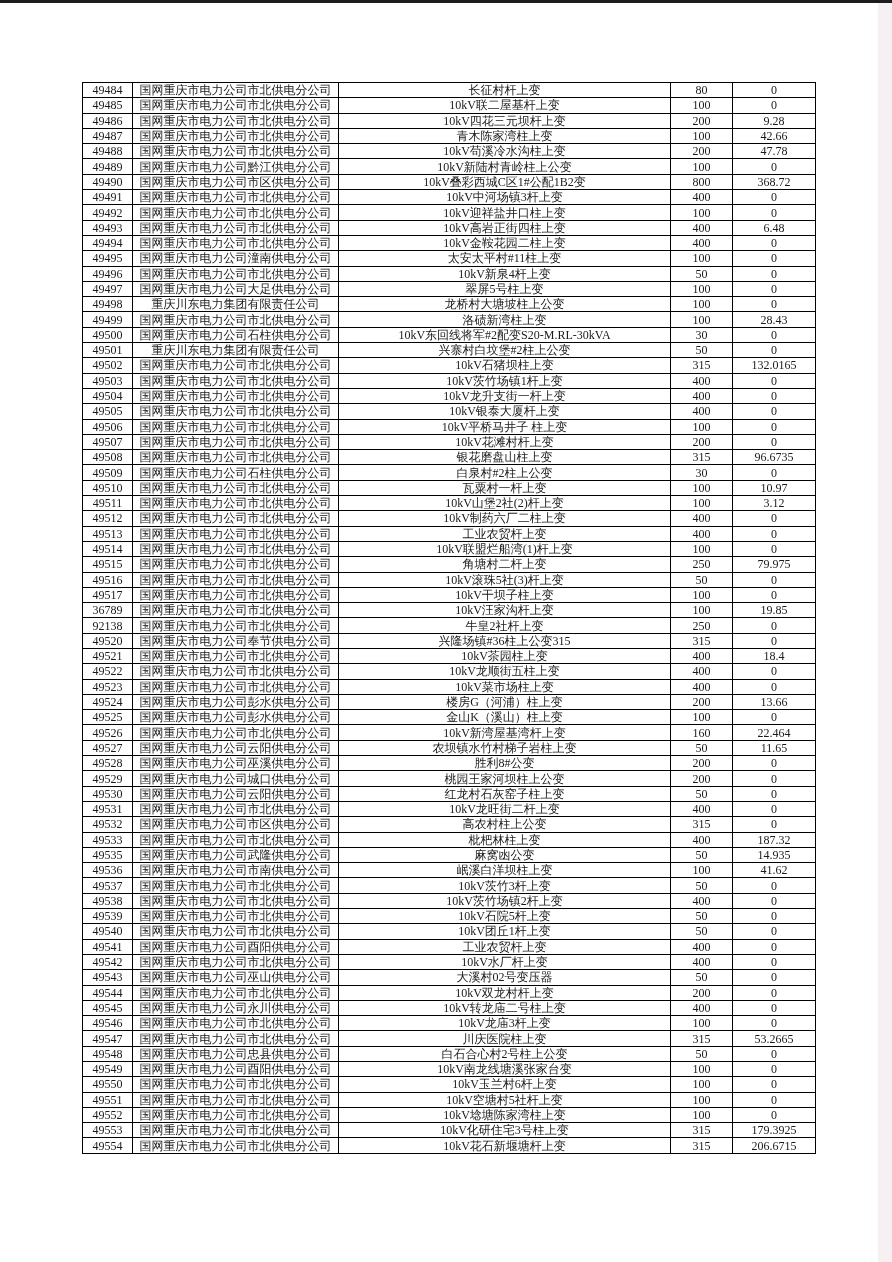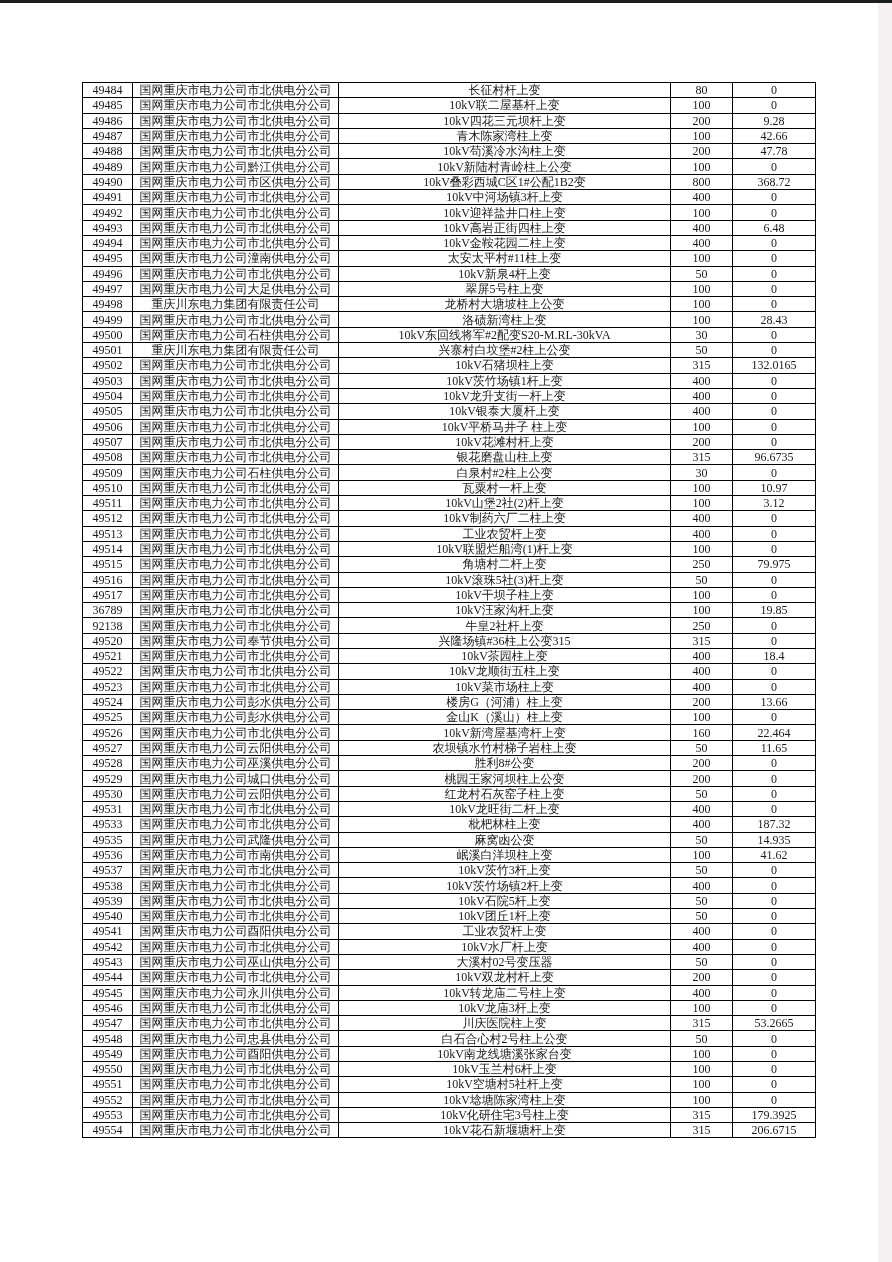--- a/index.html
+++ b/index.html
@@ -376,20 +376,27 @@
         <td>0</td>
       </tr>
       <tr>
         <td>49531</td>
         <td>国网重庆市电力公司市北供电分公司</td>
         <td>10kV龙旺街二杆上变</td>
         <td>400</td>
         <td>0</td>
       </tr>
       <tr>
+        <td>49532</td>
+        <td>国网重庆市电力公司市区供电分公司</td>
+        <td>高农村柱上公变</td>
+        <td>315</td>
+        <td>0</td>
+      </tr>
+      <tr>
         <td>49533</td>
         <td>国网重庆市电力公司市北供电分公司</td>
         <td>枇杷林柱上变</td>
         <td>400</td>
         <td>187.32</td>
       </tr>
       <tr>
         <td>49535</td>
         <td>国网重庆市电力公司武隆供电分公司</td>
         <td>麻窝凼公变</td>

